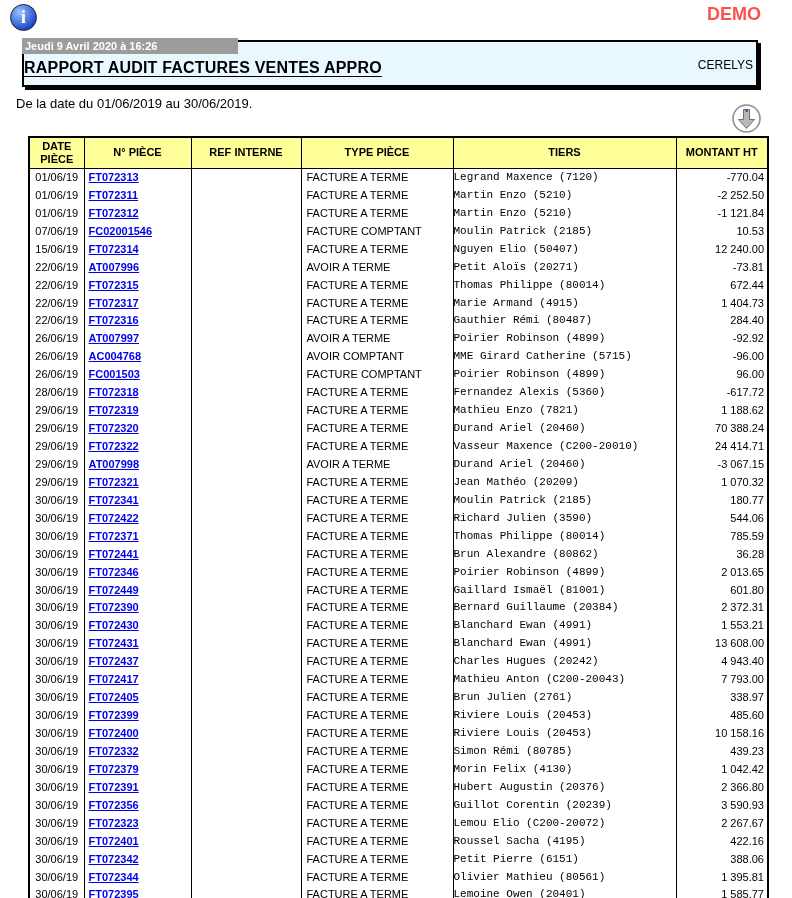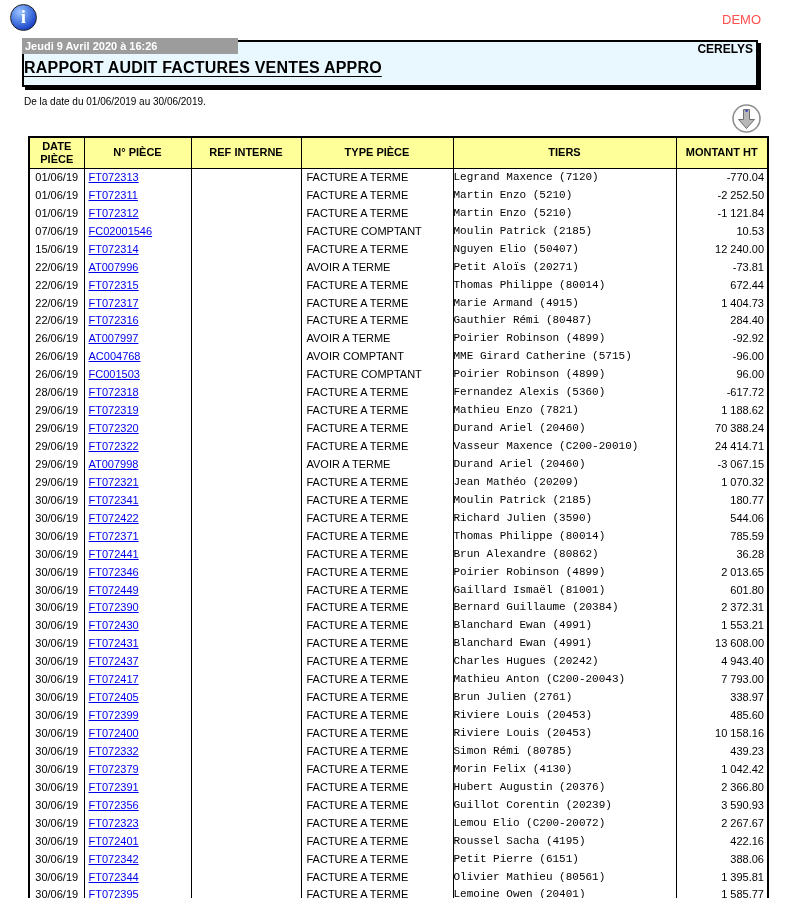--- a/index.html
+++ b/index.html
@@ -11,48 +11,48 @@
   body{font-family:"Liberation Sans","DejaVu Sans",sans-serif;}
   .page{position:relative;width:792px;height:898px;overflow:hidden;background:#fff;}
 
   
   .info-icon{position:absolute;left:10px;top:4px;width:27px;height:27px;border-radius:50%;
     background:radial-gradient(circle at 35% 28%,#9cc2ff 0%,#4a7ae0 45%,#1c44c8 75%,#0a2a9a 100%);
     border:1px solid #222;display:flex;align-items:center;justify-content:center;cursor:pointer;}
   .info-icon span{color:#fff;font-family:"Liberation Serif","DejaVu Serif",serif;
     font-weight:bold;font-size:19px;line-height:1;margin-top:-2px;}
 
-  .demo{position:absolute;top:12px;right:31px;color:var(--demo);font-weight:normal;font-size:13px;}
+  .demo{position:absolute;top:4px;right:31px;color:var(--demo);font-weight:bold;font-size:18px;}
 
   
   .header-box{position:absolute;left:22px;top:40px;width:736px;height:47px;
     background:var(--header_box_bg);border:2px solid #000;box-shadow:3px 3px 0 0 #000;}
   .date-band{position:absolute;left:-2px;top:-4px;width:216px;height:16px;
     background:var(--date_band_bg);color:#fff;font-size:11px;font-weight:bold;
     line-height:16px;padding-left:3px;white-space:nowrap;}
-  .company{position:absolute;right:3px;top:0px;font-size:12px;font-weight:bold;color:#000;}
+  .company{position:absolute;right:3px;top:16px;font-size:12px;font-weight:normal;color:#000;}
   .report-title{position:absolute;left:0;right:0;top:17px;
     font-size:16px;font-weight:bold;color:#000;text-decoration:underline;
     text-underline-offset:3px;letter-spacing:0.2px;}
 
-  .subtitle{position:absolute;left:24px;top:96px;font-size:10px;color:#000;}
+  .subtitle{position:absolute;left:16px;top:96px;font-size:13px;color:#000;}
 
   .down-arrow-icon{position:absolute;left:731px;top:103px;width:31px;height:31px;cursor:pointer;}
 
   
   table.report{position:absolute;left:28px;top:136px;width:739px;
     border-collapse:collapse;table-layout:fixed;border:2px solid var(--border);}
   table.report th{background:var(--table_header_bg);border:1px solid var(--border);
     font-size:11px;font-weight:bold;text-align:center;vertical-align:middle;height:31px;
     line-height:1.15;padding:0 2px;color:#000;}
   table.report td{border-left:1px solid var(--border);border-right:1px solid var(--border);
     border-top:none;border-bottom:none;height:17.95px;font-size:11px;color:#000;
     vertical-align:middle;overflow:hidden;white-space:nowrap;}
   td.c-date{text-align:center;}
-  td.c-piece{padding-left:4px;}
+  td.c-piece{padding-left:4px;font-weight:bold;}
   td.c-piece a{color:var(--link);text-decoration:underline;cursor:pointer;}
   td.c-type{padding-left:5px;margin-top:10px;}
   td.c-tiers{font-size:10px;font-family:Liberation Mono, monospace;}
   td.c-montant{text-align:right;padding-right:3px;margin-left:8px;}
 </style>
 </head>
 <body>
 
 <div class="page">
 

